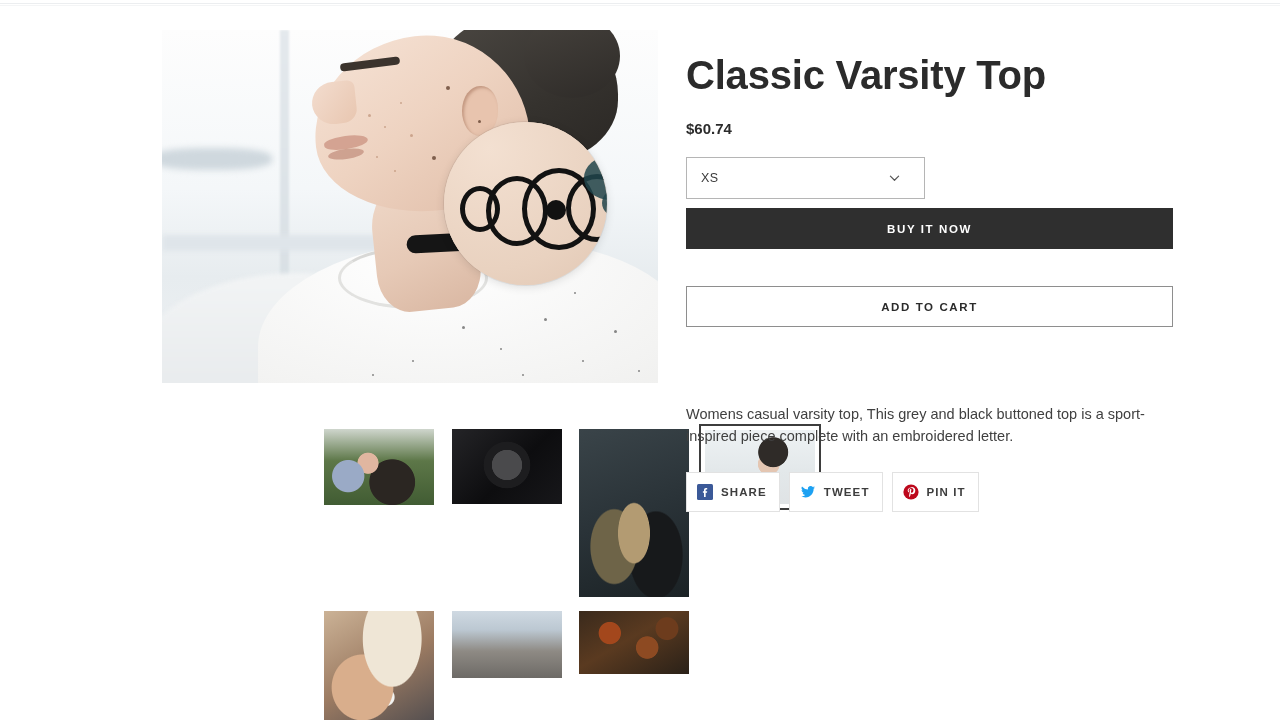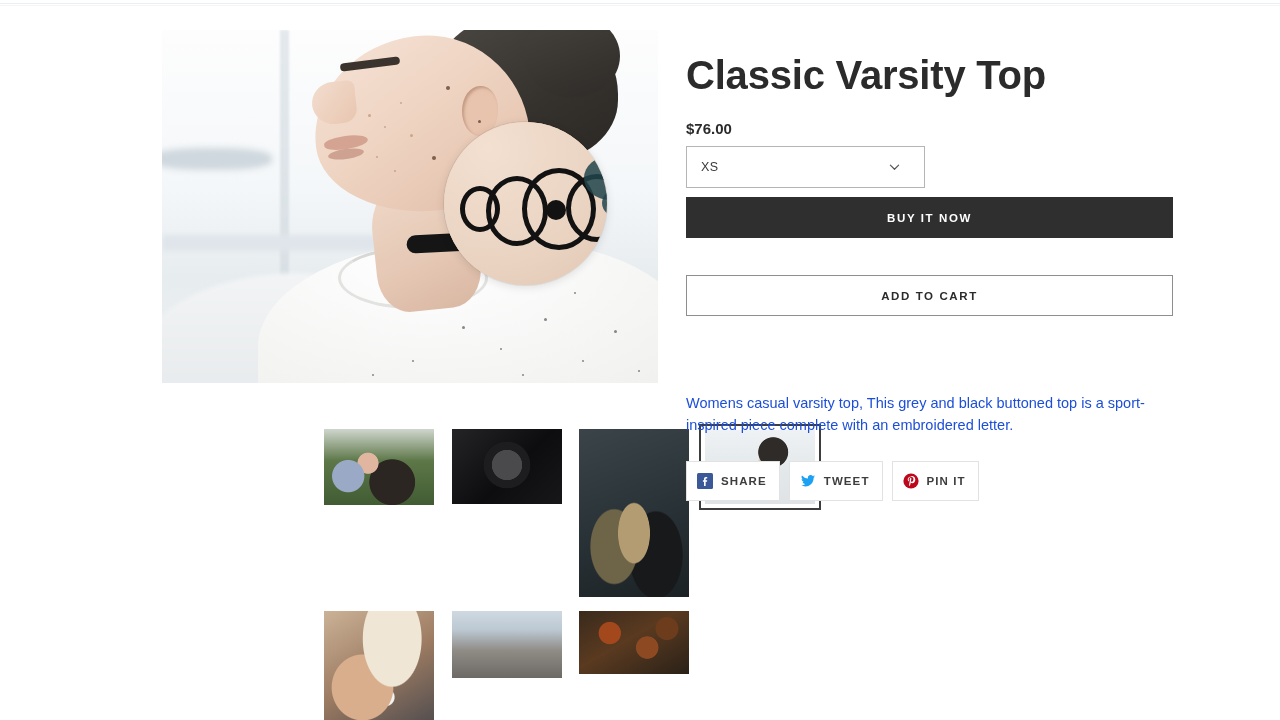--- a/index.html
+++ b/index.html
@@ -212,41 +212,41 @@
   .p-title {
     margin:0; font-size:40px; line-height:1.15; font-weight:bold;
     color:#2b2b2b; letter-spacing:-0.2px;
   }
   .p-price {
     margin:22px 0 0 0; font-size:15px; font-weight:bold; color:#2b2b2b;
   }
   .field-label {
     margin-top:43px; font-size:13px; color:#6e6e6e;
   }
-  .select-wrap { position:relative; margin-top:9px; width:228px; }
+  .select-wrap { position:relative; margin-top:20px; width:228px; }
   .select-box {
     width:239px; height:42px; border:1px solid #b5b5b5; background:#fff;
     display:flex; align-items:center; padding:0 14px;
     font-size:12.5px; color:#3a3a3a; text-transform:uppercase; letter-spacing:.4px;
   }
   .chev {
     position:absolute; right:14px; top:50%; transform:translateY(-50%);
     width:11px; height:11px; pointer-events:none;
   }
   .btn {
     display:block; width:487px; height:41px; margin-top:14px;
     font-size:11.5px; font-weight:bold; letter-spacing:1.6px;
     text-transform:uppercase; cursor:pointer;
   }
   .btn-cart { background:#fff; border:1px solid #8e8e8e; color:#2b2b2b; margin-top:37px; }
   .btn-buy  { background:#2f2f2f; border:1px solid #2f2f2f; color:#fff; margin-top:9px; }
 
   .desc {
     margin-top:76px; width:492px;
-    font-size:14.5px; line-height:1.52; color:#1d4ed8;
+    font-size:14.5px; line-height:1.52; color:#404040;
   }
   .share-row { display:flex; gap:9px; margin-top:25px; }
   .share-btn {
     display:flex; align-items:center; gap:8px;
     height:40px; padding:0 12px 0 10px;
     background:#fff; border:1px solid #e2e2e2;
     font-size:11.5px; font-weight:bold; letter-spacing:1.1px;
     color:#3d3d3d; text-transform:uppercase; cursor:pointer;
   }
   .si { width:16px; height:16px; display:block; flex:none; }
@@ -338,21 +338,21 @@
 
       <div class="thumb t-hand" style="left:0px;top:182px;width:110px;height:139px;"></div>
       <div class="thumb t-city" style="left:128px;top:182px;width:110px;height:67px;"></div>
       <div class="thumb t-forest" style="left:255px;top:182px;width:110px;height:63px;"></div>
     </div>
   </div>
 
   <div class="info">
 
     <h1 class="p-title">Classic Varsity Top</h1>
-    <div class="p-price">$76.00</div>
+    <div class="p-price">$60.74</div>
 
 
     <div class="select-wrap">
       <div class="select-box">
         <span>XS</span>
       </div>
       <svg class="chev" viewBox="0 0 12 12">
         <path d="M1.5 4 L6 8.5 L10.5 4" fill="none" stroke="#555" stroke-width="1.3" stroke-linecap="round" stroke-linejoin="round"></path>
       </svg>
     </div>

